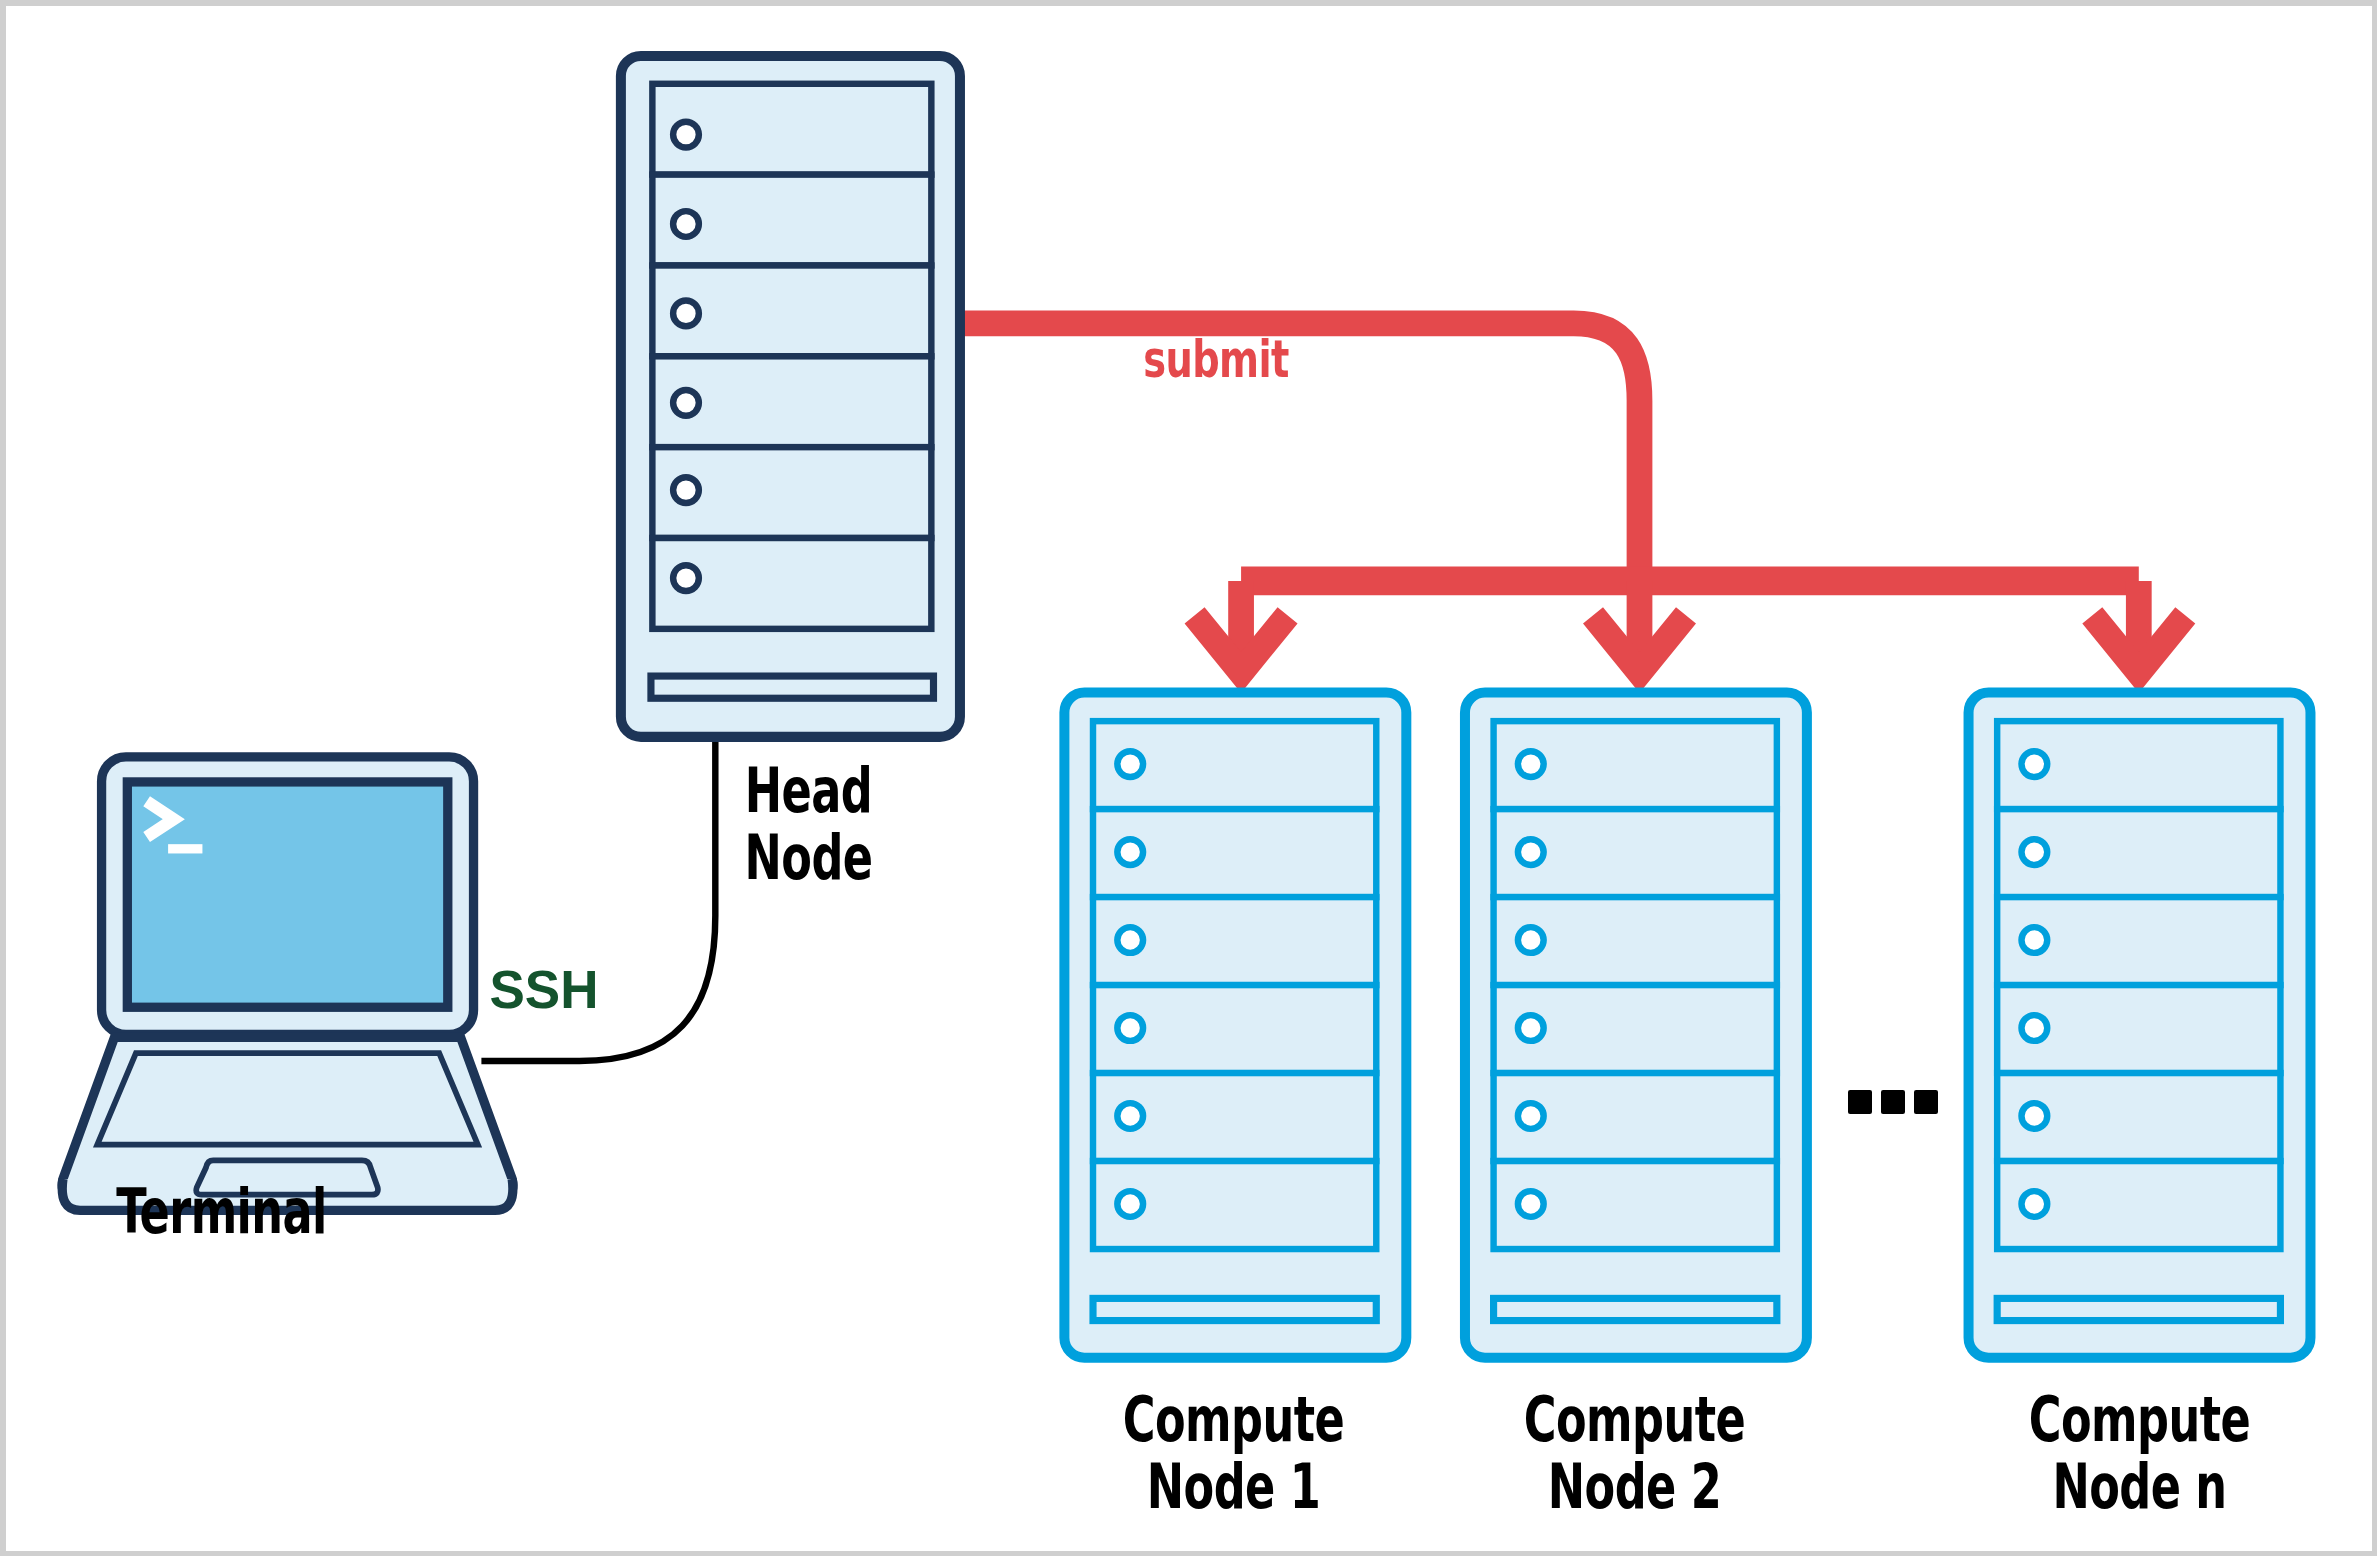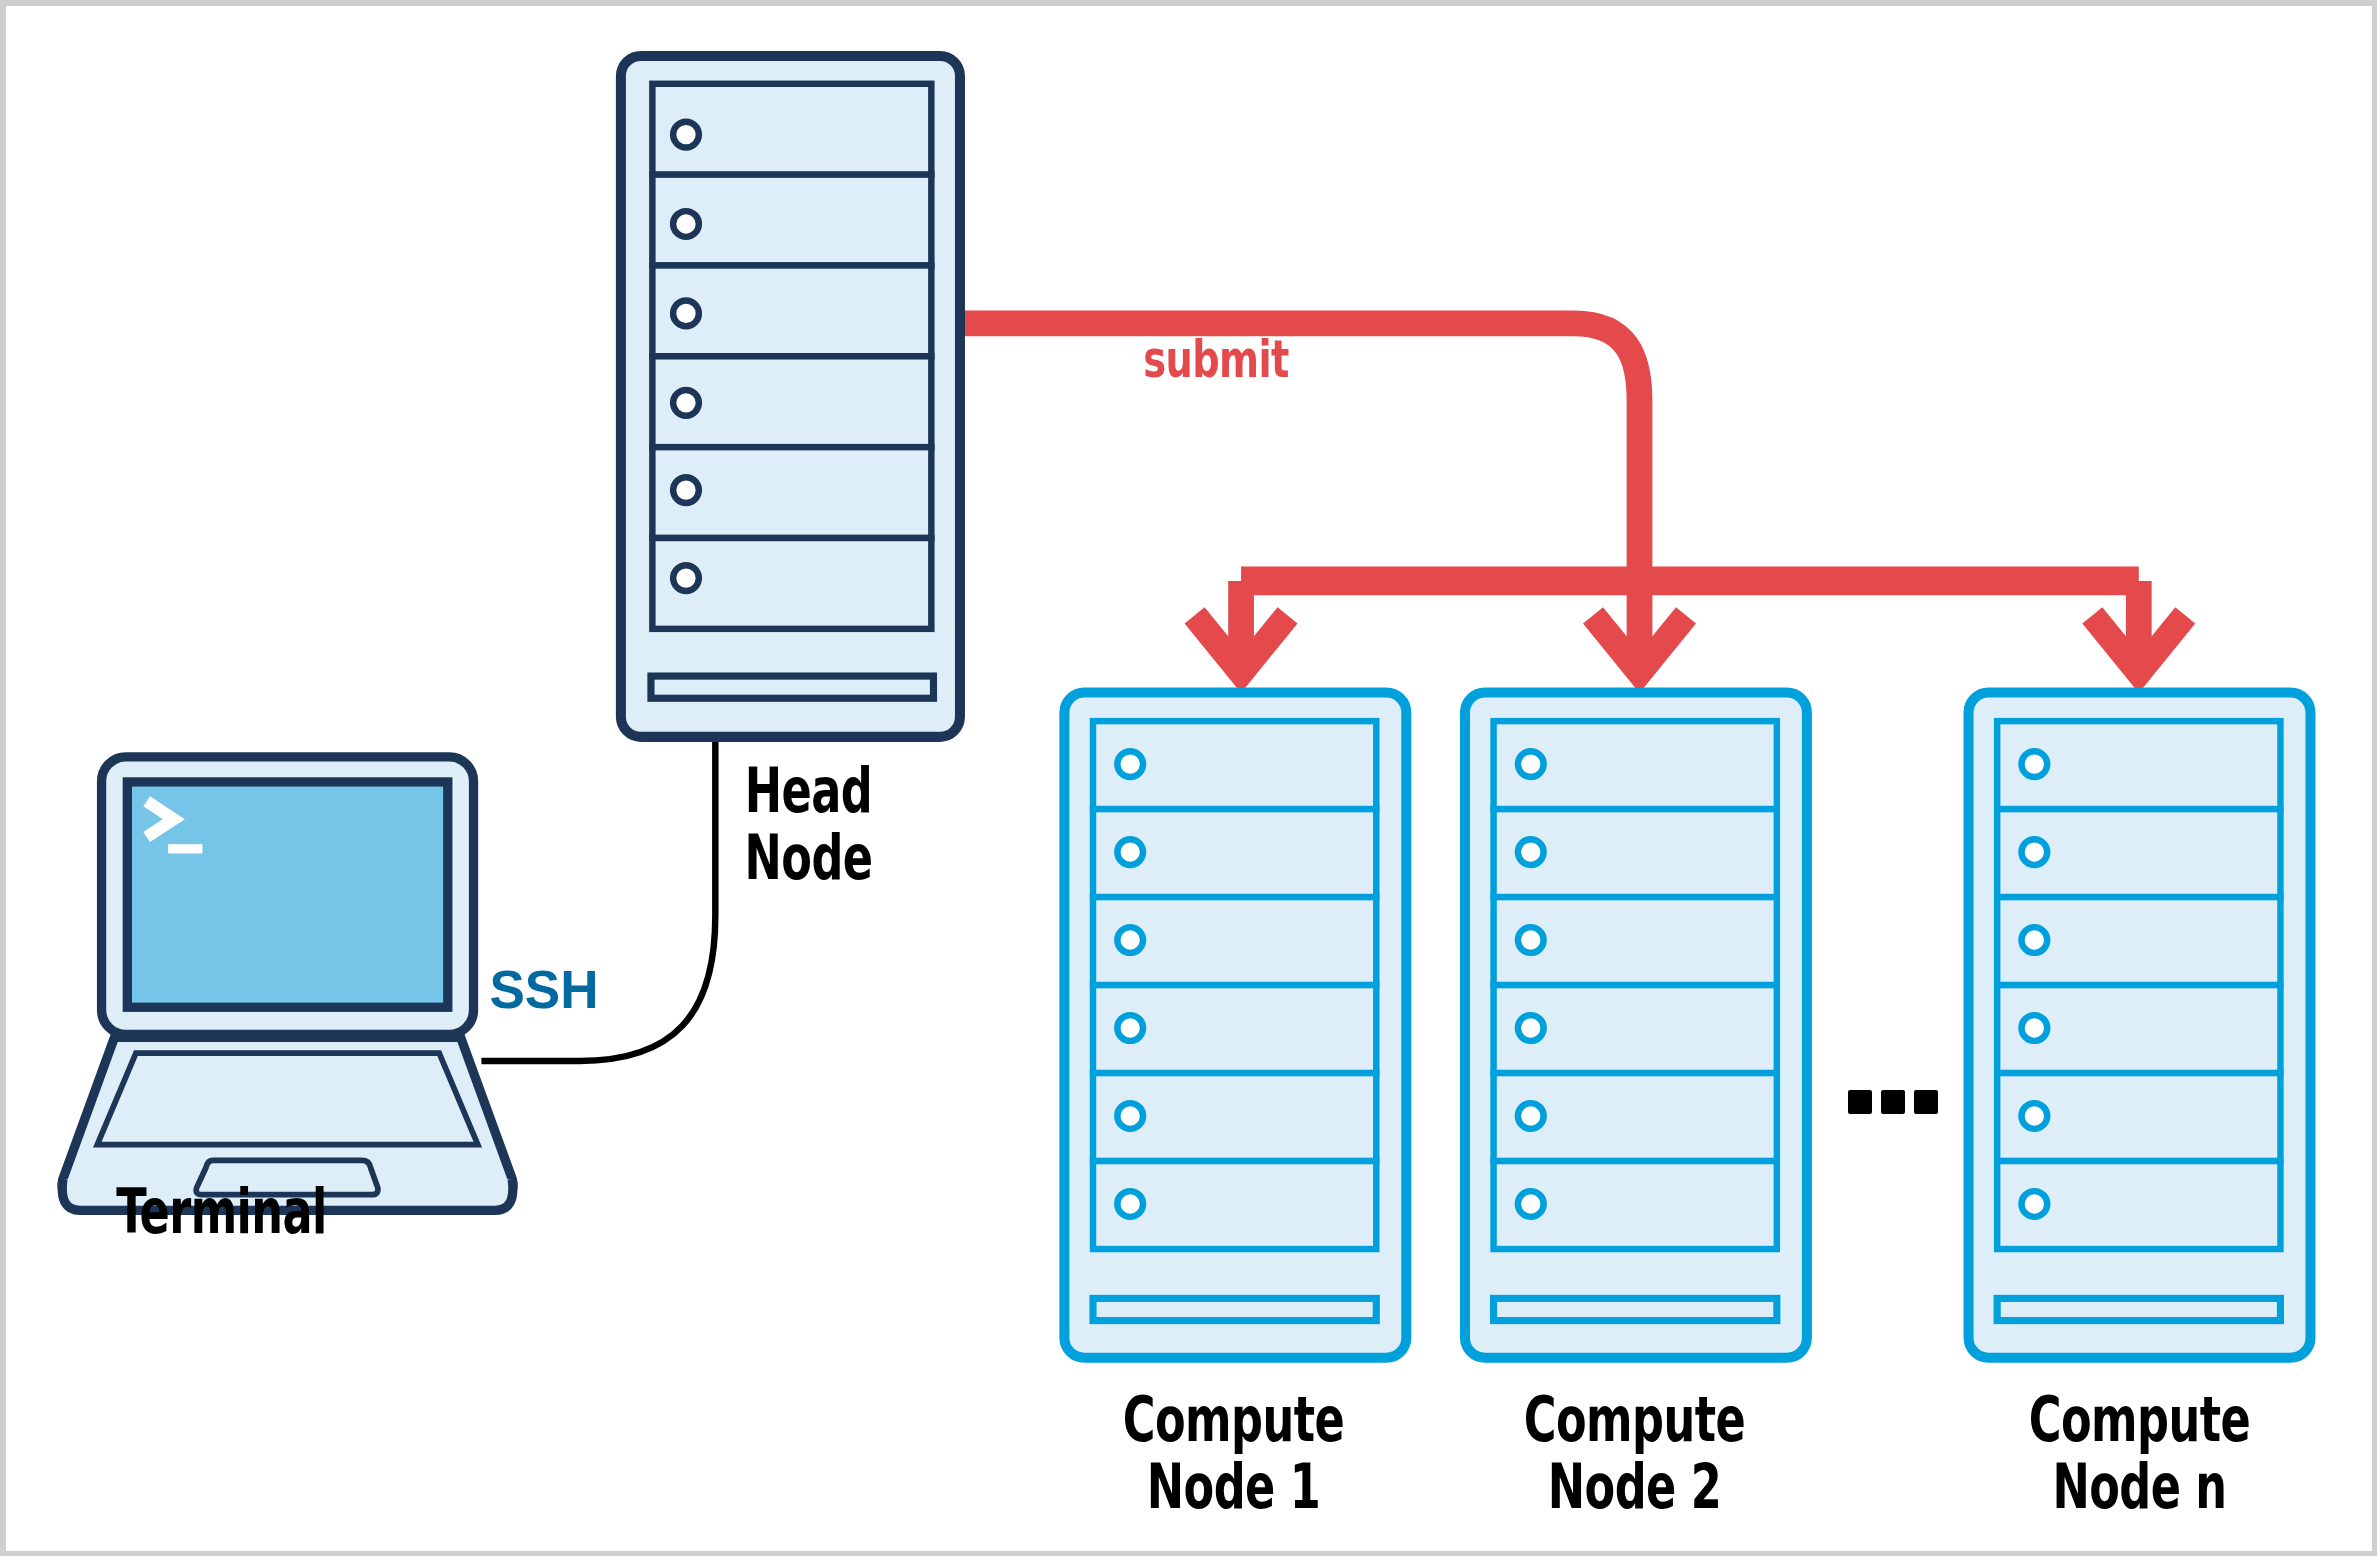--- a/index.html
+++ b/index.html
@@ -40,21 +40,21 @@
   #lbl-head   { left:637px;  top:758px; width:343px; font-size:62px; }
   #lbl-term   { left:-29px;  top:1179px; width:501px; font-size:62px; }
   #lbl-cn1    { left:1062px; top:1387px; width:343px; font-size:62px; }
   #lbl-cn2    { left:1463px; top:1387px; width:343px; font-size:62px; }
   #lbl-cn3    { left:1968px; top:1387px; width:343px; font-size:62px; }
   #lbl-ssh {
     position:absolute;
     left:458px; top:959px; width:172px;
     font-family:"Liberation Sans", sans-serif;
     font-weight:bold; font-size:53px;
-    color:#0369a1; text-align:center;
+    color:#14532d; text-align:center;
   }
   #lbl-submit {
     position:absolute;
     left:1073px; top:329px; width:286px;
     font-family:"DejaVu Sans Condensed","Liberation Sans Narrow","Liberation Sans", sans-serif;
     font-weight:bold; font-size:52px;
     color:#e4494c; text-align:center;
     letter-spacing:-0.7px;
     transform:scaleX(0.82);
   }

